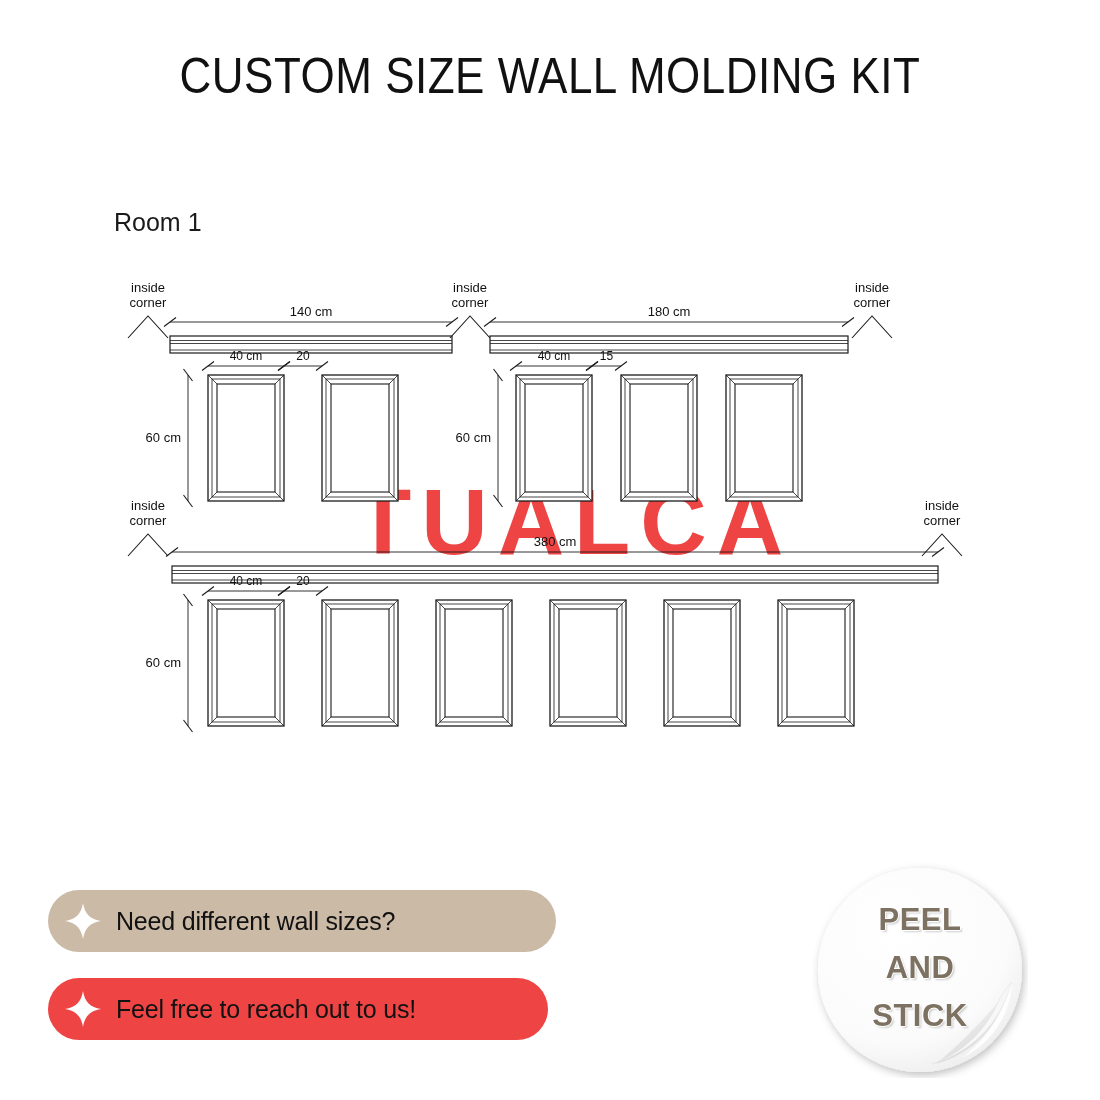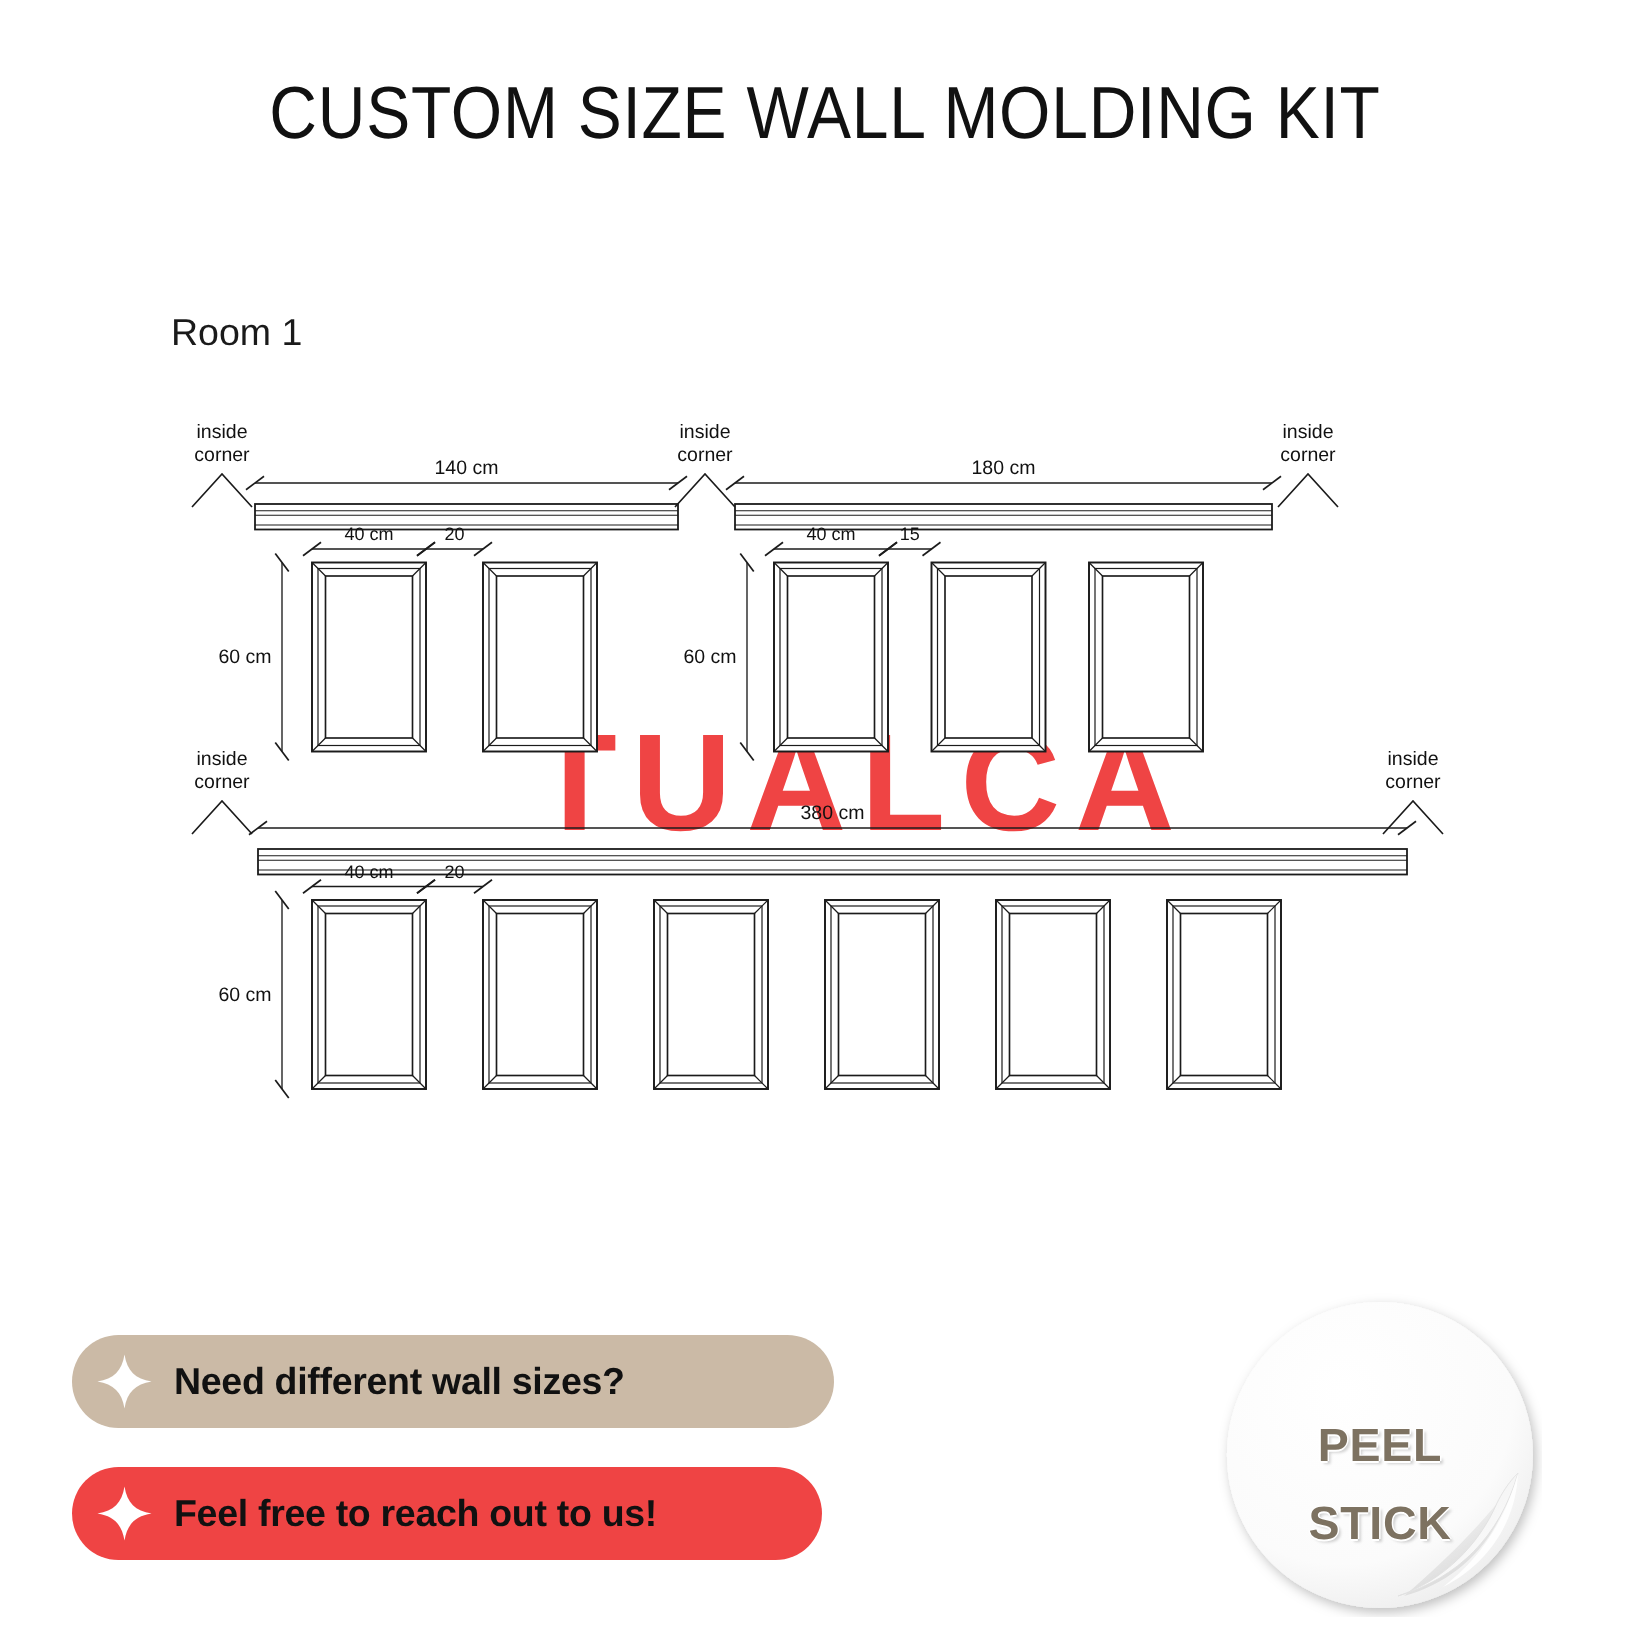--- a/index.html
+++ b/index.html
@@ -47,38 +47,38 @@
     position:absolute;
     display:flex;align-items:center;
     border-radius:60px;
     padding:0 26px 0 16px;
     box-sizing:border-box;
   }
   .pill-1{left:48px;top:890px;height:62px;width:508px;background:#cbbaa6;}
   .pill-2{left:48px;top:978px;height:62px;width:500px;background:#ef4444;}
   .pill .star{width:38px;height:38px;flex:0 0 38px;margin-right:14px;}
   .pill .ptext{
-    font-size:25px;font-weight:700;color:#111;
+    font-size:25px;font-weight:400;color:#111;
     letter-spacing:-0.2px;white-space:nowrap;
   }
 
   
   .sticker{position:absolute;left:812px;top:862px;width:216px;height:216px;}
   .sticker .stxt{
     position:absolute;left:0;width:100%;
     text-align:center;
     font-size:31px;font-weight:800;
     color:#7d7261;
     font-family:"Liberation Sans","DejaVu Sans",sans-serif;
     letter-spacing:0.5px;
     text-shadow:
       1px 0 0 #fff, -1px 0 0 #fff, 0 1px 0 #fff, 0 -1px 0 #fff,
       2px 2px 2px rgba(0,0,0,0.18);
   }
-  .stxt-1{top:40px;margin-top:44px;}
+  .stxt-1{top:40px;}
   .stxt-2{top:88px;}
   .stxt-3{top:136px;left:-6px;}
 </style>
 </head>
 <body>
 
 <div class="page">
 
   <div class="title">CUSTOM SIZE WALL MOLDING KIT</div>
 
@@ -321,16 +321,17 @@
 
       <path fill="url(#curlGrad)" stroke="#e0e0e0" stroke-width="0.6" d="M200 120
                C188 162 160 190 120 202
                C150 192 174 168 186 140
                C192 128 198 122 200 120 Z"></path>
       <path fill="#ffffff" d="M200 120
                C199 150 182 180 150 196
                C176 176 192 150 200 120 Z" opacity="0.9"></path>
     </svg>
     <div class="stxt stxt-1">PEEL</div>
+    <div class="stxt stxt-2">AND</div>
     <div class="stxt stxt-3">STICK</div>
   </div>
 
 </div>
 
 </body></html>

